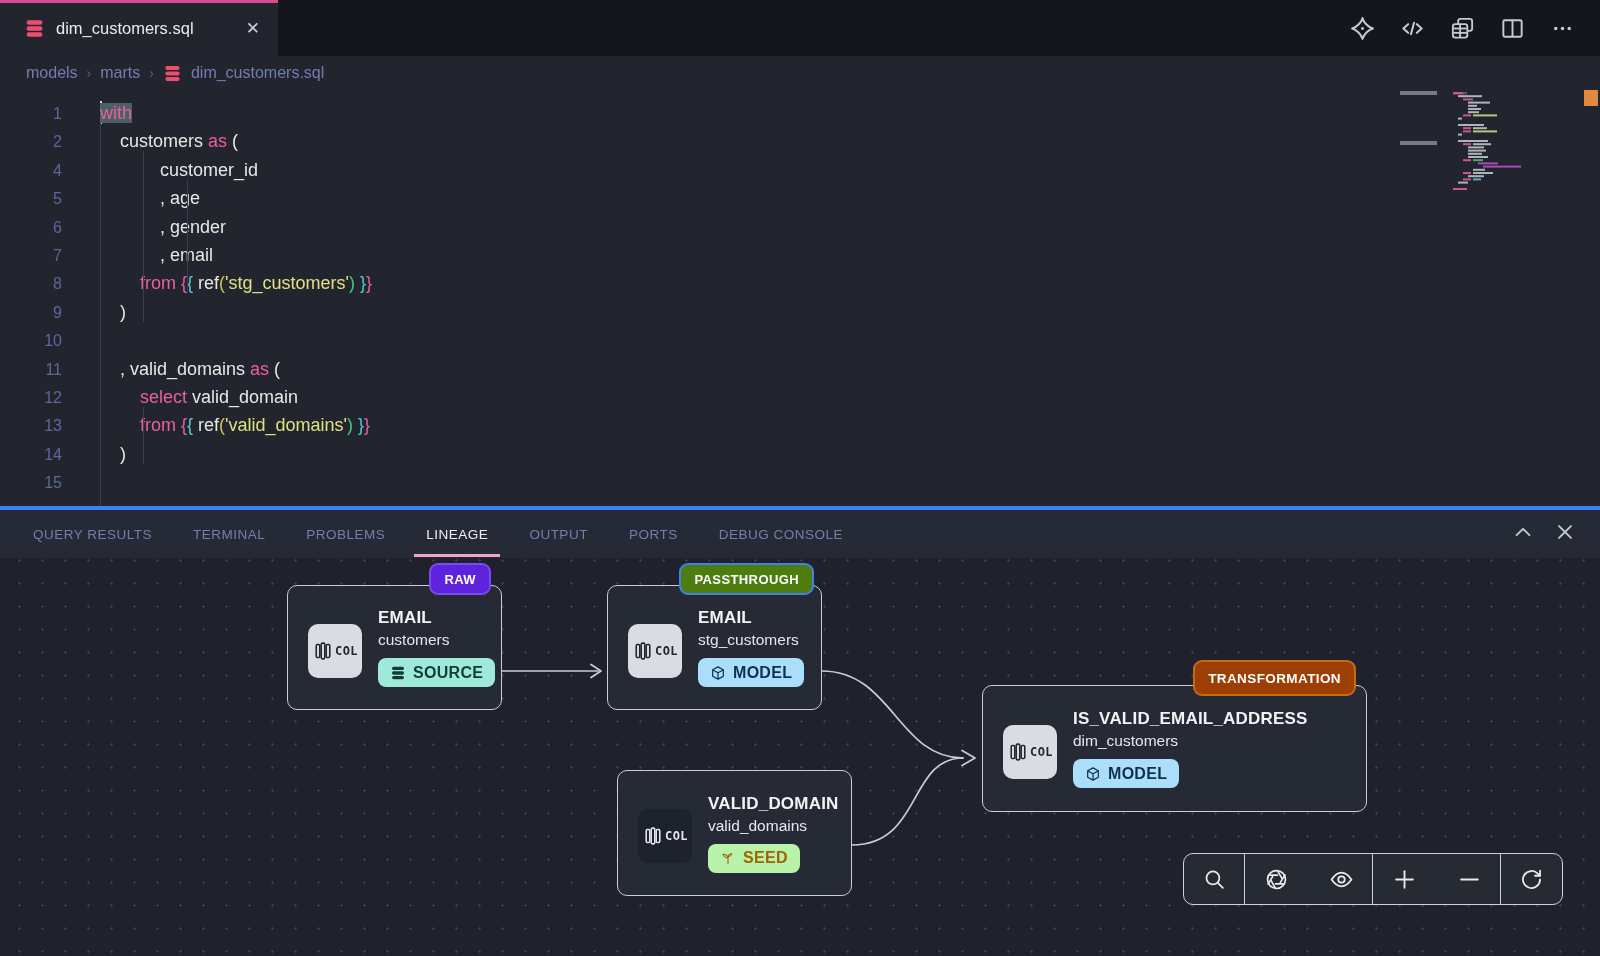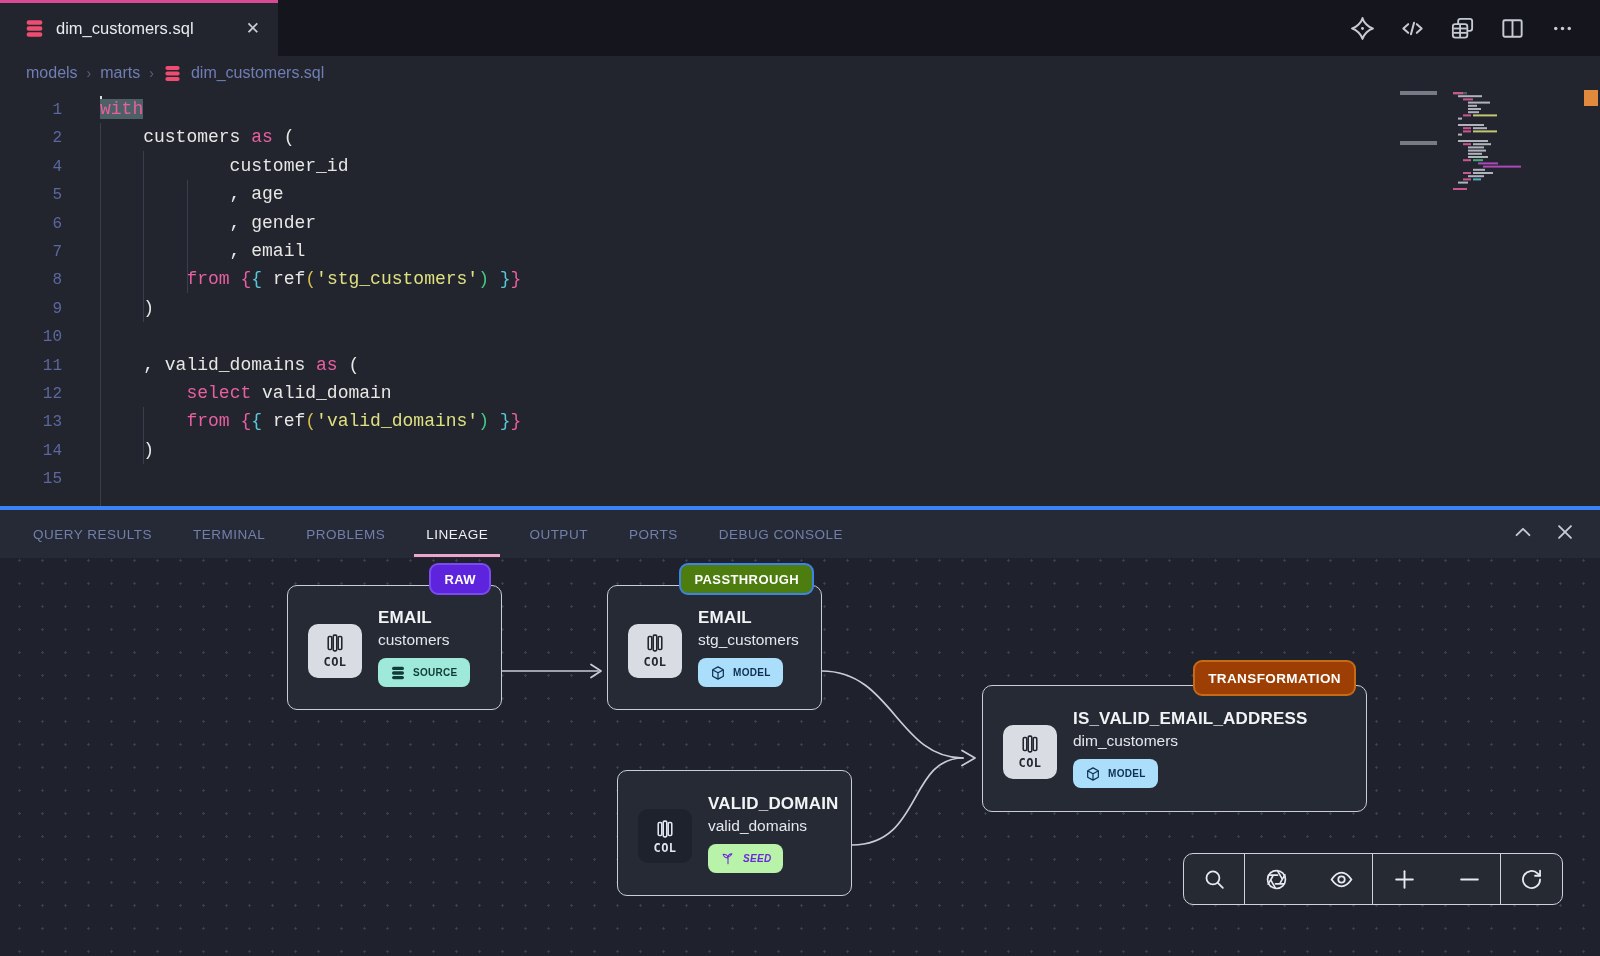--- a/index.html
+++ b/index.html
@@ -23,21 +23,21 @@
   .hicon svg { width:100%; height:100%; }
   
   .breadcrumb { position:absolute; left:0; top:56px; width:1600px; height:34px; background:#23252e;
     display:flex; align-items:center; padding-left:26px; gap:9px; color:#6f7eb4; font-size:16px; }
   .bc-sep { color:#566086; font-size:14px; }
   .bc-item { cursor:pointer; }
   .db-glyph { display:inline-flex; }
   
   .editor { position:absolute; left:0; top:90px; width:1600px; height:416px; background:#23252e; overflow:hidden; }
   .code-lines { position:absolute; left:0; top:4px; width:1420px; }
-  .cl { white-space:pre; font-family:Liberation Mono, monospace; font-size:18px; line-height:31px; height:28.4px; }
+  .cl { white-space:pre; font-family:Liberation Sans, sans-serif; font-size:18px; line-height:38px; height:28.4px; }
   .ln { display:inline-block; width:62px; text-align:right; font-size:16px; color:#5b679e; margin-right:38px; }
   .k  { color:#e85fa2; }
   .p  { color:#e7e7e5; }
   .j1 { color:#e85fa2; }
   .j2 { color:#57c7da; }
   .y  { color:#d8bd4f; }
   .s  { color:#dfe080; }
   .g  { color:#43c983; }
   .sel { background:#4d6065; }
   .cursor { display:inline-block; width:2px; height:23px; background:#d9dfe1; vertical-align:-5px; margin-right:-2px; }
@@ -66,29 +66,29 @@
     background-image:radial-gradient(rgba(140,148,165,.26) 1.3px, transparent 1.4px);
     background-size:23px 23px; background-position:8px 14px; }
   .edges { position:absolute; left:0; top:0; width:1600px; height:398px; }
   .node { position:absolute; background:#262a34; border:1.4px solid #c9cdd6; border-radius:10px;
     display:flex; align-items:center; padding:0 18px 0 20px; gap:16px; cursor:pointer; }
   .node-1 { left:287px; top:27px;  width:215px; height:125px; }
   .node-2 { left:607px; top:27px;  width:215px; height:125px; }
   .node-3 { left:617px; top:212px; width:235px; height:126px; }
   .node-4 { left:982px; top:127px; width:385px; height:127px; }
   .chip { width:54px; height:54px; border-radius:10px; background:#d9dce3; color:#23262f;
-    display:flex; flex-direction:column; align-items:center; justify-content:center; gap:1px; flex:none; margin-top:6px; }
+    display:flex; flex-direction:row; align-items:center; justify-content:center; gap:1px; flex:none; margin-top:6px; }
   .chip svg { width:22px; height:22px; }
   .chip-label { font-size:12px; font-weight:bold; letter-spacing:.5px; font-family:"DejaVu Sans Mono", monospace; }
   .chip.dark { background:#1e222c; color:#e2e6ed; }
   .node-body { display:flex; flex-direction:column; }
   .node-title { color:#f2f3f5; font-size:17px; font-weight:600; letter-spacing:.2px; }
   .node-sub { color:#e4e7ec; font-size:15.5px; margin-top:3px; }
   .tag { display:inline-flex; align-items:center; gap:7px; height:29px; padding:0 12px; border-radius:8px;
-    font-size:10px; font-weight:600; letter-spacing:.3px; margin-top:9px; align-self:flex-start; }
+    font-size:16px; font-weight:600; letter-spacing:.3px; margin-top:9px; align-self:flex-start; }
   .tag svg { width:16px; height:16px; }
   .top-badge { position:absolute; height:32px; border-radius:9px; border:2px solid transparent;
     display:flex; align-items:center; padding:0 13px; color:#fff; font-size:13px; font-weight:bold; letter-spacing:.4px; }
   .tb-1 { top:-23px; right:10px; }
   .tb-2 { top:-23px; right:7px; }
   .tb-4 { top:-26px; right:10px; height:36px; font-size:13.5px; }
   
   .ltoolbar { position:absolute; left:1183px; top:295px; width:380px; height:52px; background:#262a33;
     border:1.5px solid #ced2da; border-radius:10px; display:flex; }
   .lt-cell { display:flex; align-items:center; justify-content:center; gap:40px; border-right:1.5px solid #ced2da; }
@@ -322,21 +322,21 @@
         <svg viewBox="0 0 24 24" fill="none" stroke="currentColor" stroke-width="1.7">
           <rect x="4.6" y="5" width="3.9" height="14" rx="1.4"></rect>
             <rect x="10.05" y="3.4" width="3.9" height="17.2" rx="1.4"></rect>
             <rect x="15.5" y="5" width="3.9" height="14" rx="1.4"></rect>
         </svg>
         <span class="chip-label">COL</span>
       </div>
       <div class="node-body">
         <span class="node-title">VALID_DOMAIN</span>
         <span class="node-sub">valid_domains</span>
-        <span class="tag" style="background: rgb(185, 243, 170); color: #6d28d9; font-style: italic;">
+        <span class="tag" style="background: rgb(185, 243, 170); color: #a16207;">
           <svg viewBox="0 0 24 24" fill="none" stroke="currentColor" stroke-width="1.6" stroke-linecap="round" stroke-linejoin="round">
             <path d="M12 20.5 C12 15.5 12 13.5 12 12"></path>
             <path d="M12 12 C8.2 12 5.8 9.7 4.7 6.5 C8.8 6.5 11.6 8.7 12 12 Z"></path>
             <path d="M12 10.4 C15 10 16.9 8.2 17.8 5.8 C14.4 5.8 12.5 7.6 12 10.4 Z"></path>
           </svg>
           <span>SEED</span>
         </span>
       </div>
     </div>
 

